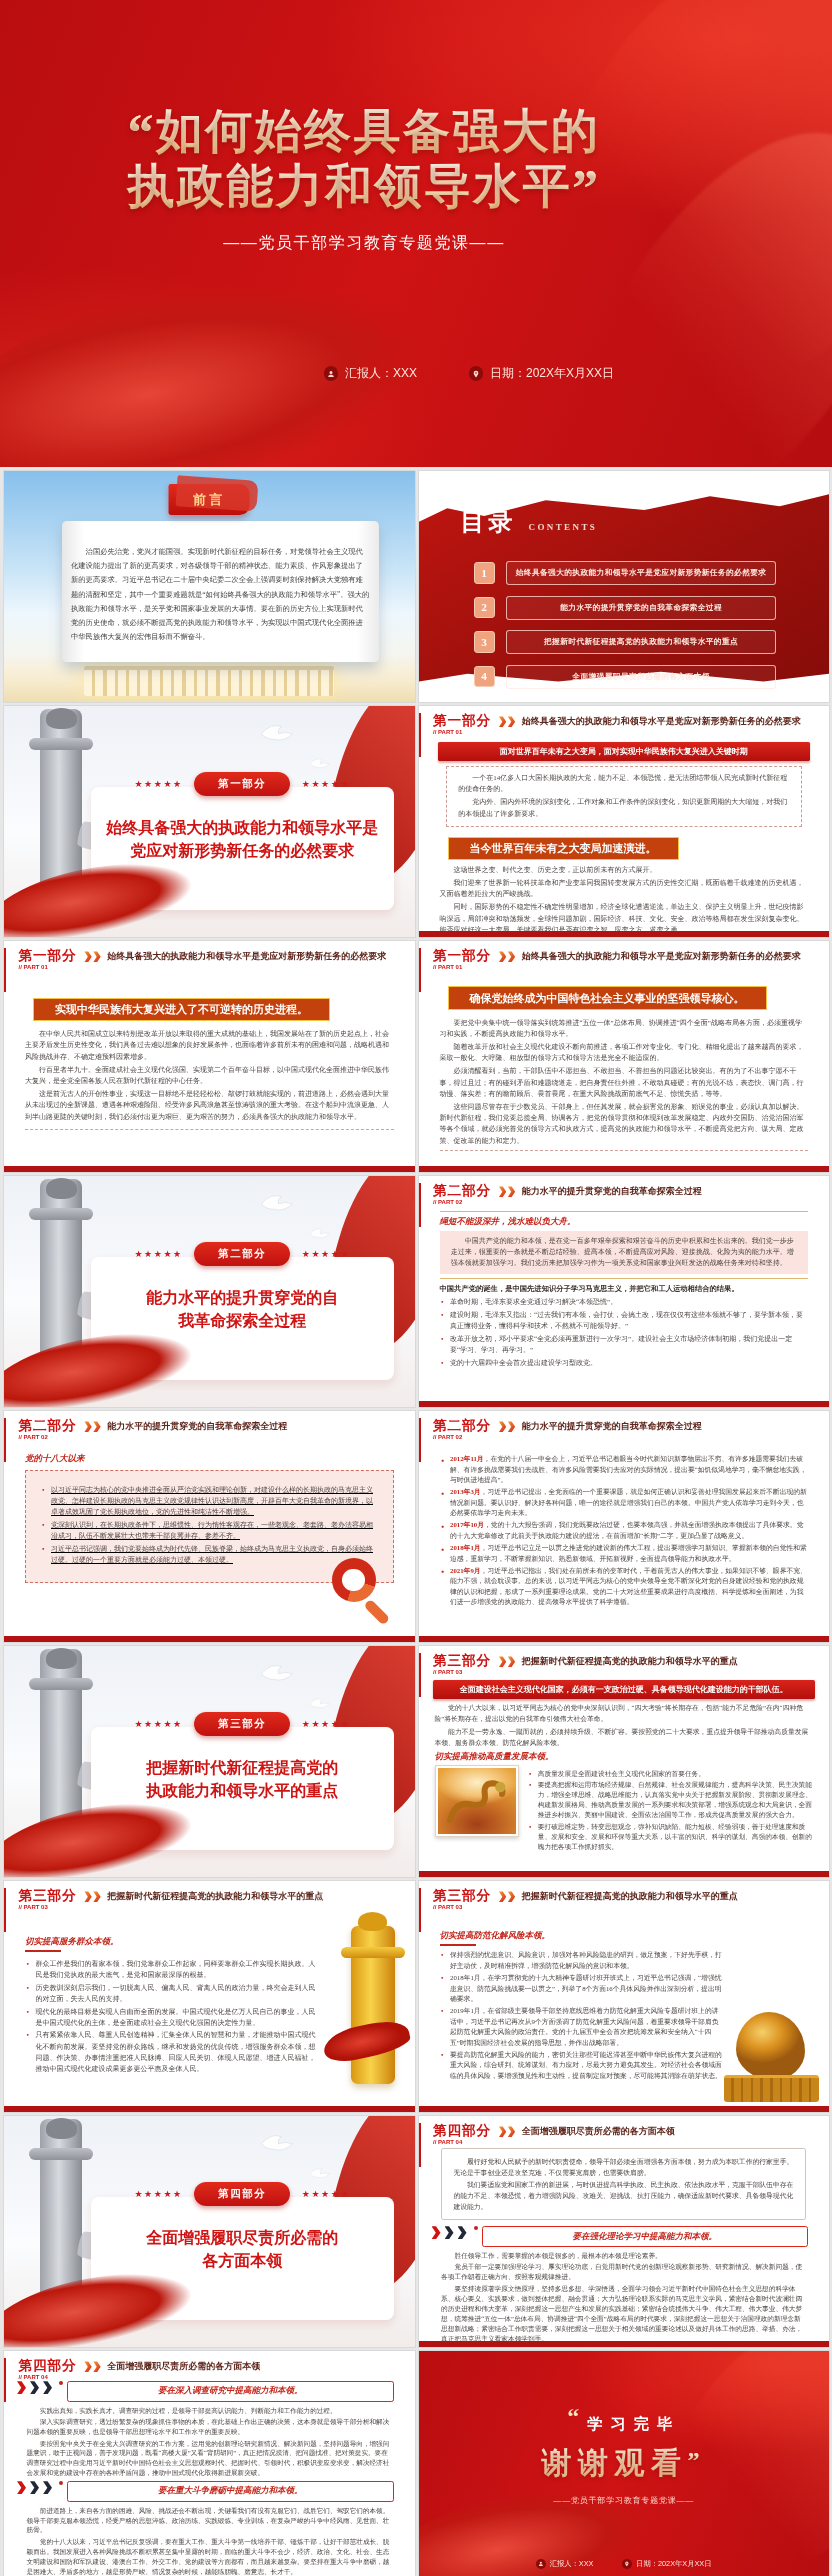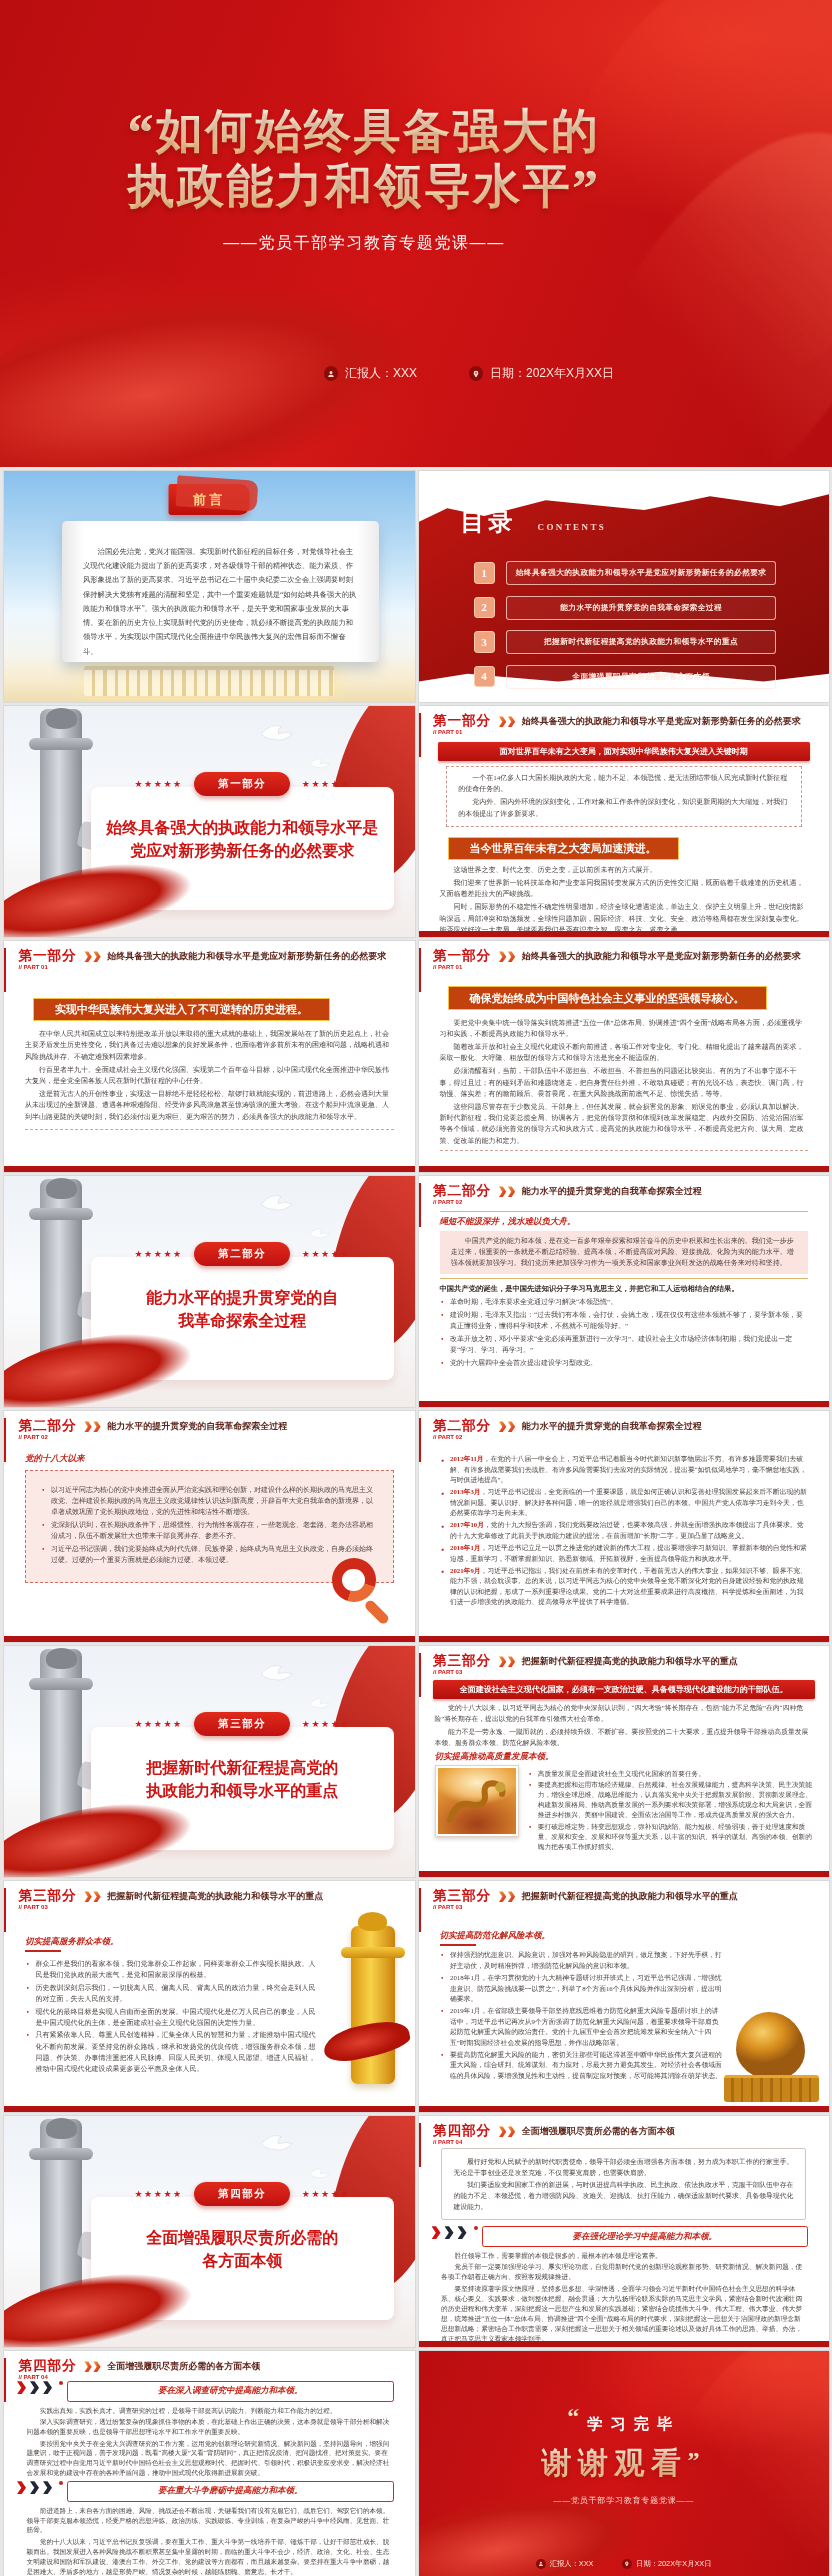--- a/index.html
+++ b/index.html
@@ -62,31 +62,31 @@
   .dotlead{width:4px;height:4px;border-radius:50%;background:#c2261b;margin-left:3.2px;flex:none;}
   .chev-box{flex:1;border:1.2px solid #dd2619;border-radius:2.4px;padding:3.2px 4.8px;text-align:center;
     font-family:"Liberation Serif",serif;font-style:italic;font-weight:700;color:#c2261b;font-size:8.5px;background:#fff;}
   .content-pad{padding:3.2px 21px 8px;}
 
   
   .sl-preface{background:linear-gradient(180deg,#87c0ec 0%,#c8e4f7 42%,#eef7fd 62%,#fdf4de 100%);}
   .hall{position:absolute;left:0;right:0;bottom:0;height:47px;background:linear-gradient(180deg,rgba(255,246,220,0),#f7ecd0 55%,#eeddb0);}
   .hall-core{position:absolute;left:50%;bottom:6.5px;transform:translateX(-50%);width:250px;height:26px;background:repeating-linear-gradient(90deg,#fdf4da 0 8px,#e7d097 8px 11.3px);border-top:4.8px solid #e6cf9a;border-radius:2.4px;box-shadow:0 0 18px #ffe9a4;}
   .scroll{position:absolute;left:58px;right:36px;top:50px;bottom:40px;background:linear-gradient(90deg,#e7e7e7 0,#ffffff 7%,#ffffff 93%,#ebebeb 100%);border-radius:4.8px;box-shadow:0 6.5px 13px rgba(110,130,155,.35);}
-  .scroll-text{padding:24px 21px 0;font-family:"Liberation Serif",serif;font-size:7.3px;line-height:1.95;color:#3f3f3f;text-indent:2em;}
+  .scroll-text{padding:24px 9px 0;font-family:"Liberation Serif",serif;font-size:7.3px;line-height:1.95;color:#3f3f3f;text-indent:2em;}
   .flag{position:absolute;left:50%;top:13px;transform:translateX(-50%);width:81px;height:31px;background:linear-gradient(180deg,#e22a1c,#bb0e0a);border-radius:2.4px 9.7px 9.7px 2.4px;display:flex;align-items:center;justify-content:center;box-shadow:0 3.2px 6.5px rgba(150,20,10,.35);z-index:3;}
   .flag::before{content:"";position:absolute;right:-8px;top:-6.5px;width:81px;height:31px;background:#d8372a;border-radius:2.4px 9.7px 9.7px 2.4px;transform:rotate(4deg);z-index:-1;opacity:.85;}
   .flag-label{color:#ffd98e;font-family:"Liberation Serif",serif;font-weight:700;font-size:13px;letter-spacing:3.2px;}
 
   
   .sl-toc{background:#fff;}
   .toc-panel{position:absolute;left:0;right:0;top:19.4px;bottom:14.5px;
     background:linear-gradient(150deg,#bf1510 0%,#9c100c 55%,#860c09 100%);
     clip-path:polygon(0 16%,7% 9%,16% 13%,31% 5%,55% 10%,71% 3%,88% 8%,100% 2%,100% 93%,84% 97%,59% 92%,34% 97%,12% 93%,0 97%);}
-  .toc-head{position:absolute;left:42px;top:39px;display:flex;align-items:flex-end;gap:21px;}
+  .toc-head{position:absolute;left:42px;top:39px;display:flex;align-items:flex-end;gap:12px;}
   .toc-title{font-family:"Liberation Serif",serif;font-size:24px;font-weight:700;color:#fff;letter-spacing:4px;line-height:1;}
   .toc-sub{font-family:"Liberation Serif",serif;font-size:9px;font-weight:700;color:#f3d9cf;letter-spacing:2.4px;padding-bottom:2.4px;}
   .toc-list{position:absolute;left:55px;right:53px;top:90px;display:flex;flex-direction:column;gap:10.5px;}
   .toc-row{display:flex;align-items:center;gap:11.3px;}
   .toc-num{width:19.4px;height:19.4px;background:#f0a37f;border:0.8px solid #f7ccb4;border-radius:3.2px;color:#fff;font-family:"Liberation Serif",serif;font-size:11.3px;font-weight:700;display:flex;align-items:center;justify-content:center;flex:none;}
   .toc-bar{flex:1;height:22px;border:0.8px solid rgba(255,233,223,.72);border-radius:3.2px;background:rgba(255,255,255,.05);display:flex;align-items:center;justify-content:center;color:#ffe9df;font-size:7.7px;font-weight:700;letter-spacing:0.4px;font-family:"Liberation Serif",serif;}
 
   
   .sl-div{background:linear-gradient(180deg,#eef1f6 0%,#fafcfe 55%,#f2ecea 100%);}
   .huabiao{position:absolute;left:36px;top:3.2px;bottom:27.5px;width:42px;background:linear-gradient(90deg,#999da4,#d6d9de 45%,#83868c);border-radius:8px 8px 3.2px 3.2px;opacity:.95;}
@@ -374,21 +374,21 @@
           <div class="part-en">// PART 02</div>
         </div>
         <div class="chevs">
             <span class="chev"></span>
             <span class="chev"></span>
           </div>
         <div class="c-title">能力水平的提升贯穿党的自我革命探索全过程</div>
       </div>
       <div class="content-pad" style="padding-top:8px;">
         <div class="quote-h">党的十八大以来</div>
-        <div style="border:0.8px dashed #cf6f63;background:#fbe9e6;margin-top:4.8px;padding:11.3px 14.5px 14.5px;">
+        <div style="border:0.8px dashed #cf6f63;background:#fbe9e6;margin-top:4.8px;padding:11.3px 14.5px 14.5px;text-decoration:underline;">
           <ul class="dots">
             <li>以习近平同志为核心的党中央推进全面从严治党实践和理论创新，对建设什么样的长期执政的马克思主义政党、怎样建设长期执政的马克思主义政党规律性认识达到新高度，开辟百年大党自我革命的新境界，以卓著成效巩固了党长期执政地位，党的先进性和纯洁性不断增强。</li>
             <li>党深刻认识到，在长期执政条件下，思维惯性、行为惰性客观存在，一些老观念、老套路、老办法容易相沿成习，队伍不断发展壮大也带来干部良莠并存、参差不齐。</li>
             <li>习近平总书记强调，我们党要始终成为时代先锋、民族脊梁，始终成为马克思主义执政党，自身必须始终过硬。过硬的一个重要方面就是必须能力过硬、本领过硬。</li>
           </ul>
         </div>
       </div>
       <div class="magnifier">
         <div class="mag-ring"></div>
           <div class="mag-handle"></div>

